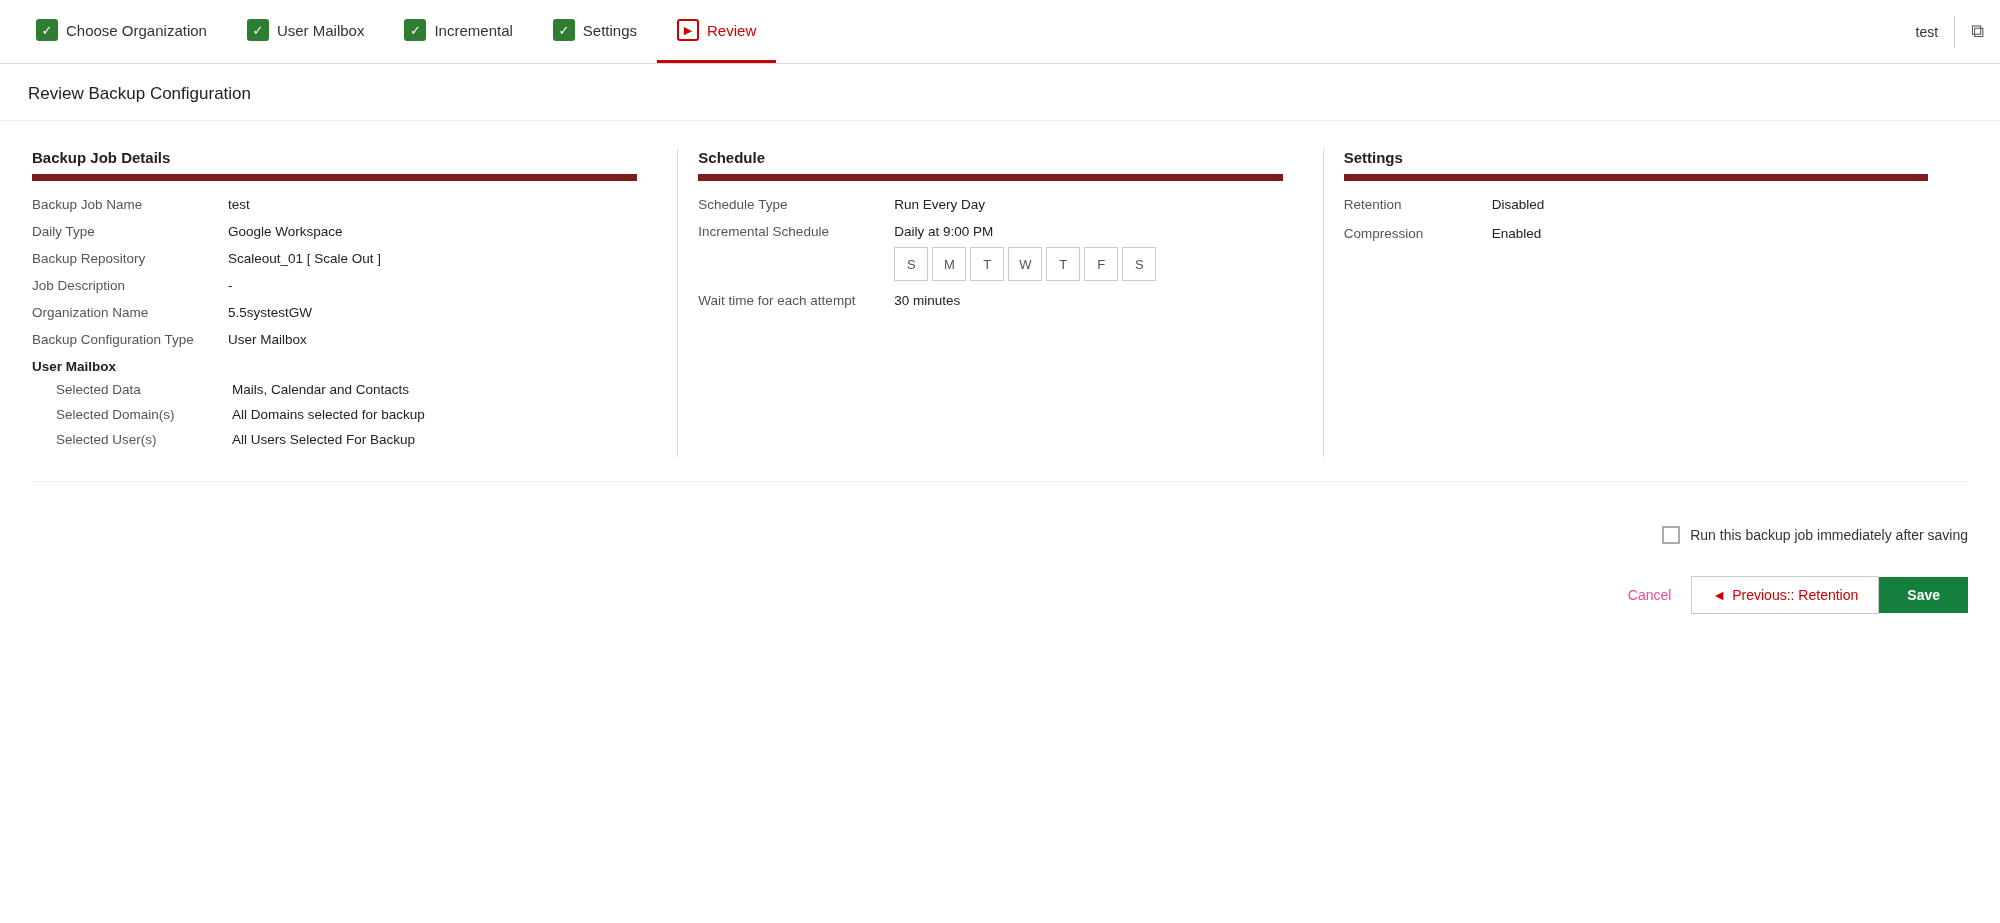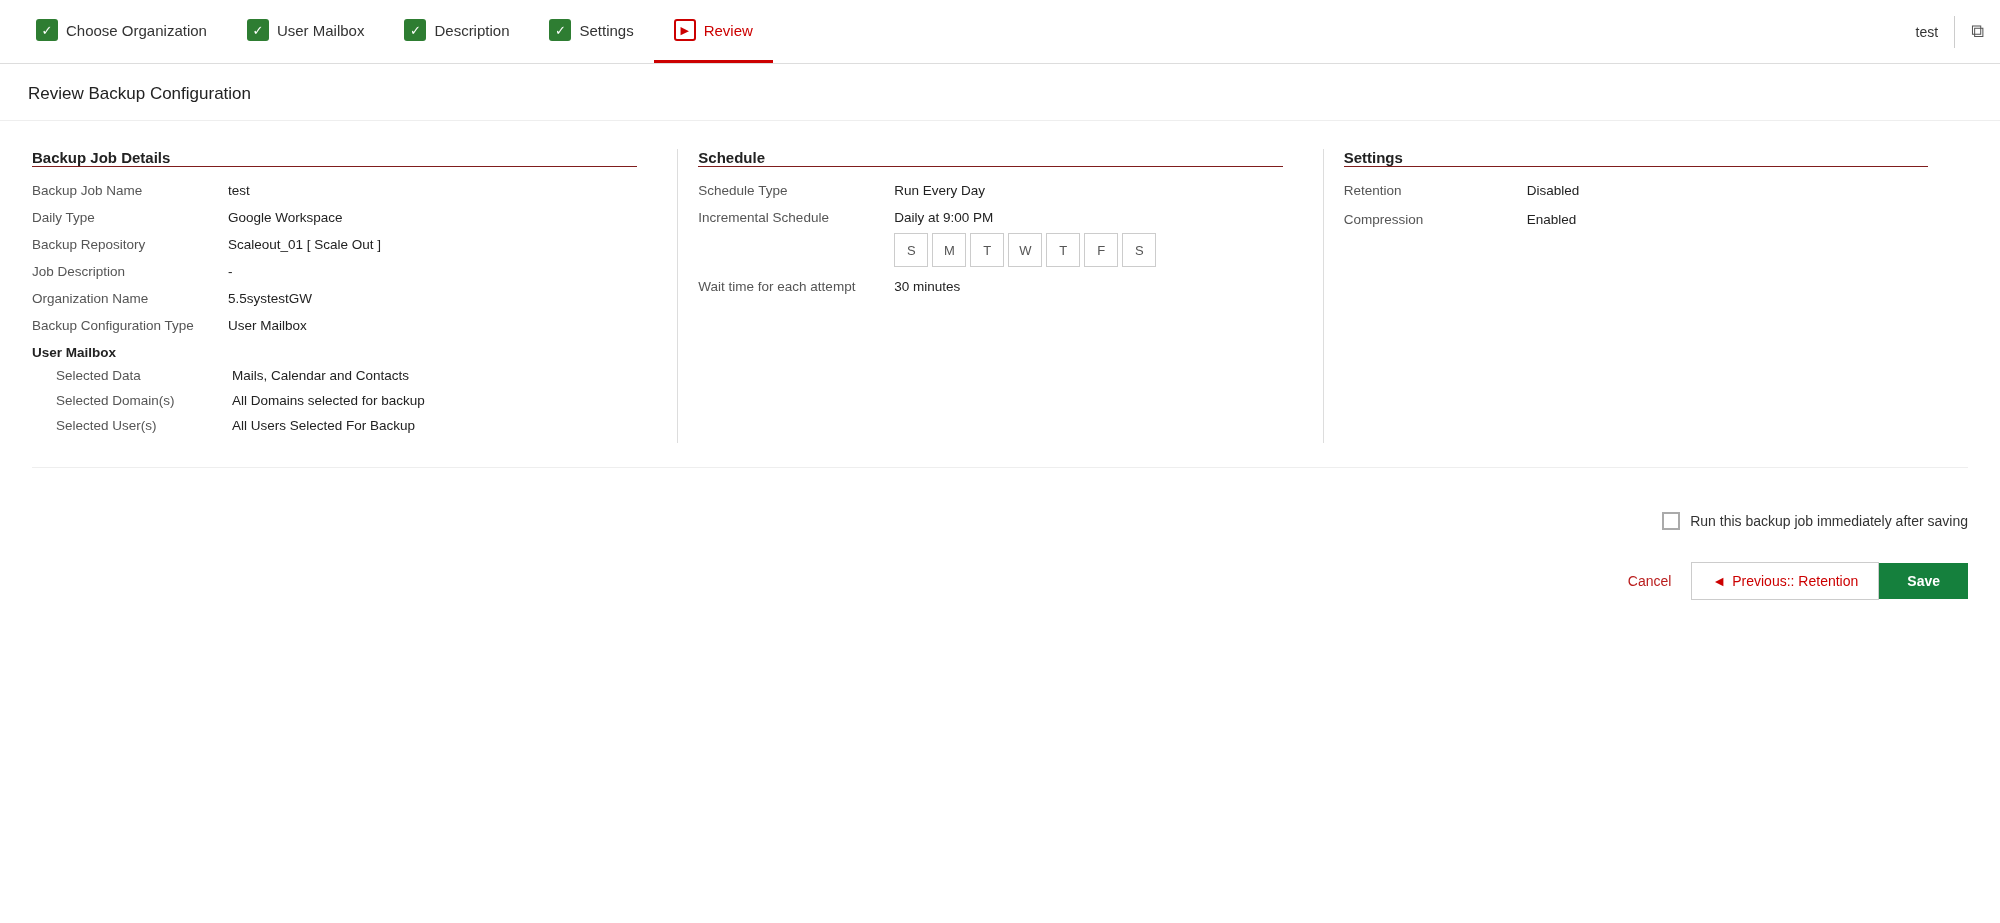--- a/index.html
+++ b/index.html
@@ -105,22 +105,22 @@
     .review-column + .review-column {
       padding-left: 20px;
       border-left: 1px solid #ddd;
     }
 
     .section-title {
       font-size: 15px;
       font-weight: 600;
       color: #222;
       margin-bottom: 16px;
-      padding-bottom: 0;
-      border-bottom: 1px solid #7f1d1d;
+      padding-bottom: 8px;
+      border-bottom: 7px solid #7f1d1d;
     }
 
     .detail-row {
       display: flex;
       gap: 16px;
       margin-bottom: 12px;
       align-items: flex-start;
     }
     .detail-label {
       color: #555;
@@ -171,21 +171,21 @@
       align-items: center;
       justify-content: center;
       font-size: 13px;
       color: #555;
       background: #fff;
     }
 
     
     .settings-detail-row {
       display: flex;
-      gap: 63px;
+      gap: 28px;
       margin-bottom: 14px;
     }
     .settings-label {
       color: #555;
       min-width: 120px;
       font-size: 13.5px;
     }
     .settings-value {
       color: #222;
       font-size: 13.5px;
@@ -199,21 +199,21 @@
       flex-shrink: 0;
     }
     .run-label {
       font-size: 14px;
       color: #333;
     }
 
     .btn-cancel {
       background: #fff;
       border: none;
-      color: #b91c1c;
+      color: #ec4899;
       padding: 10px 20px;
       font-size: 14px;
       cursor: pointer;
     }
     .btn-previous {
       background: #fff;
       border: 1px solid #ccc;
       color: #cc0000;
       padding: 10px 20px;
       font-size: 14px;
@@ -256,21 +256,21 @@
     <span>Choose Organization</span>
   </div>
 
   <div class="nav-step">
     <span class="check-icon">✓</span>
     <span>User Mailbox</span>
   </div>
 
   <div class="nav-step">
     <span class="check-icon">✓</span>
-    <span>Description</span>
+    <span>Incremental</span>
   </div>
 
   <div class="nav-step">
     <span class="check-icon">✓</span>
     <span>Settings</span>
   </div>
 
   <div class="nav-step active">
     <span class="play-icon">▶</span>
     <span>Review</span>

